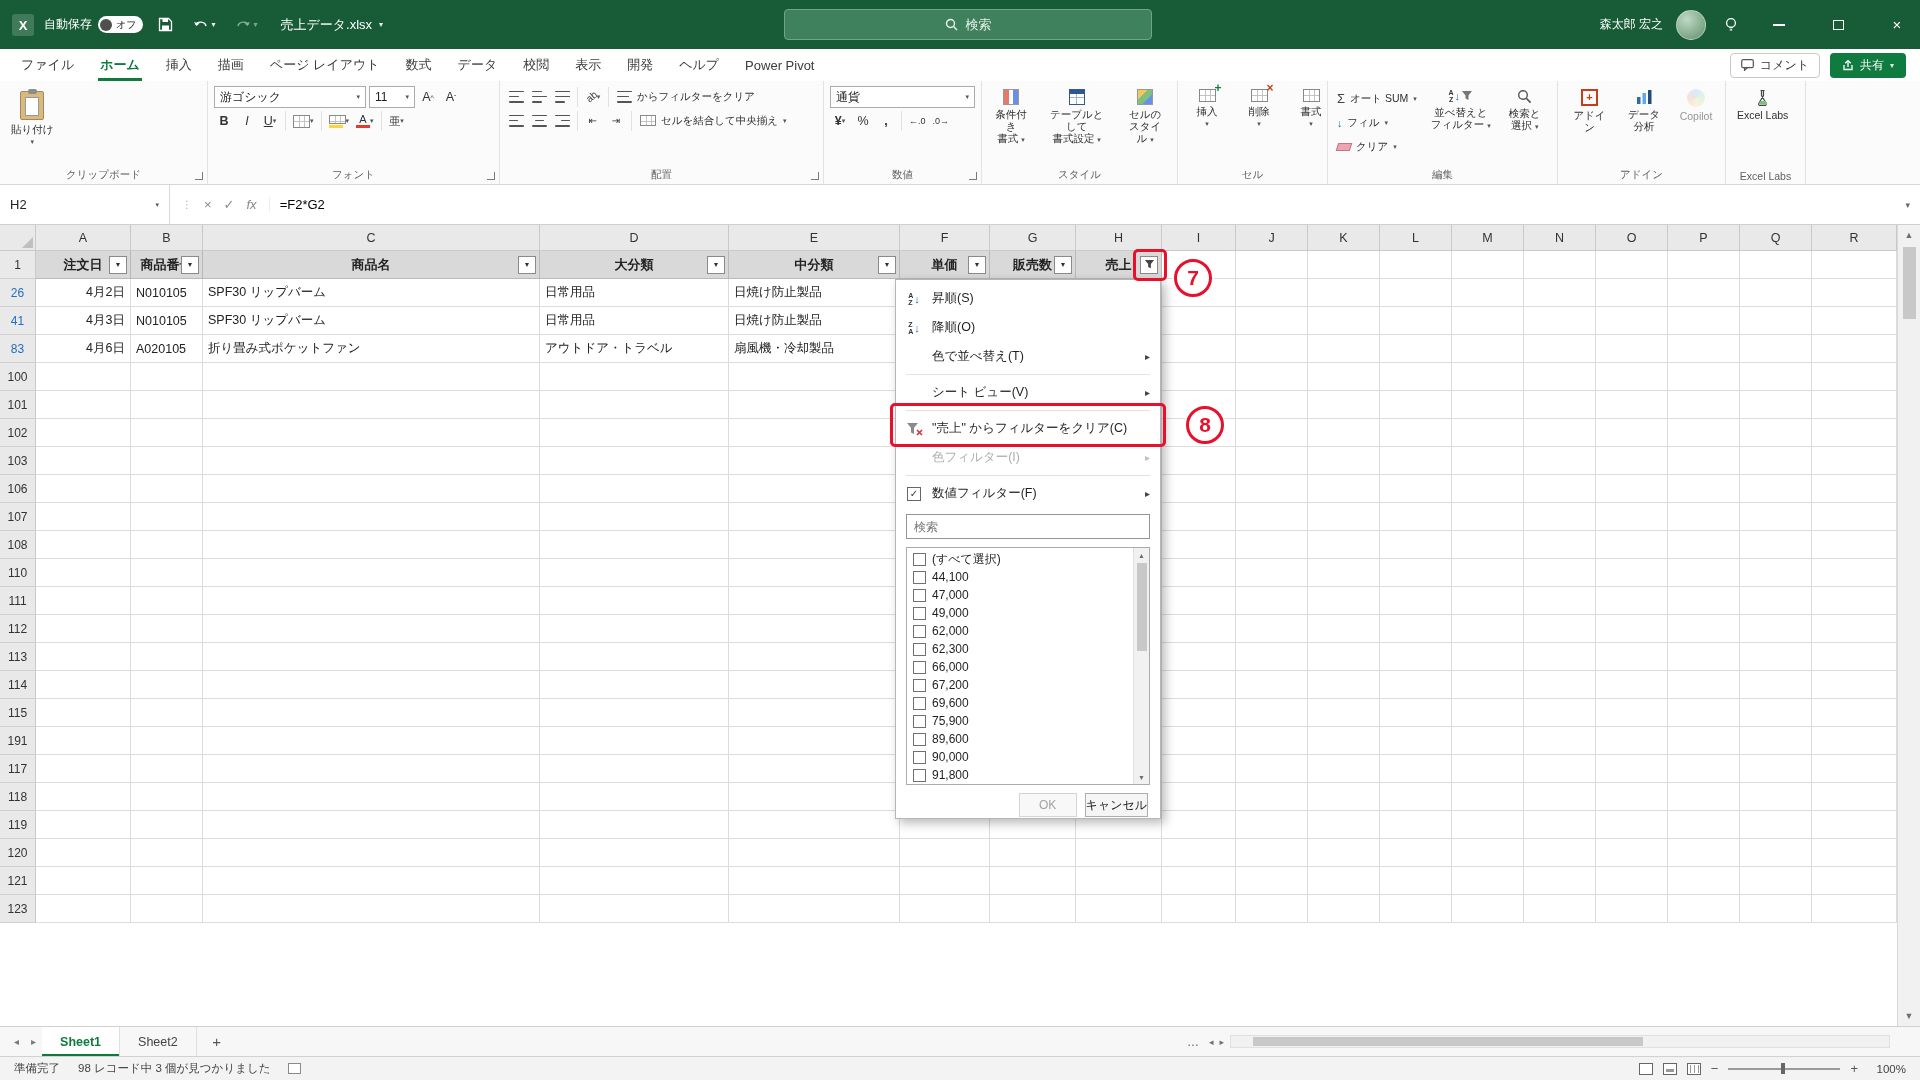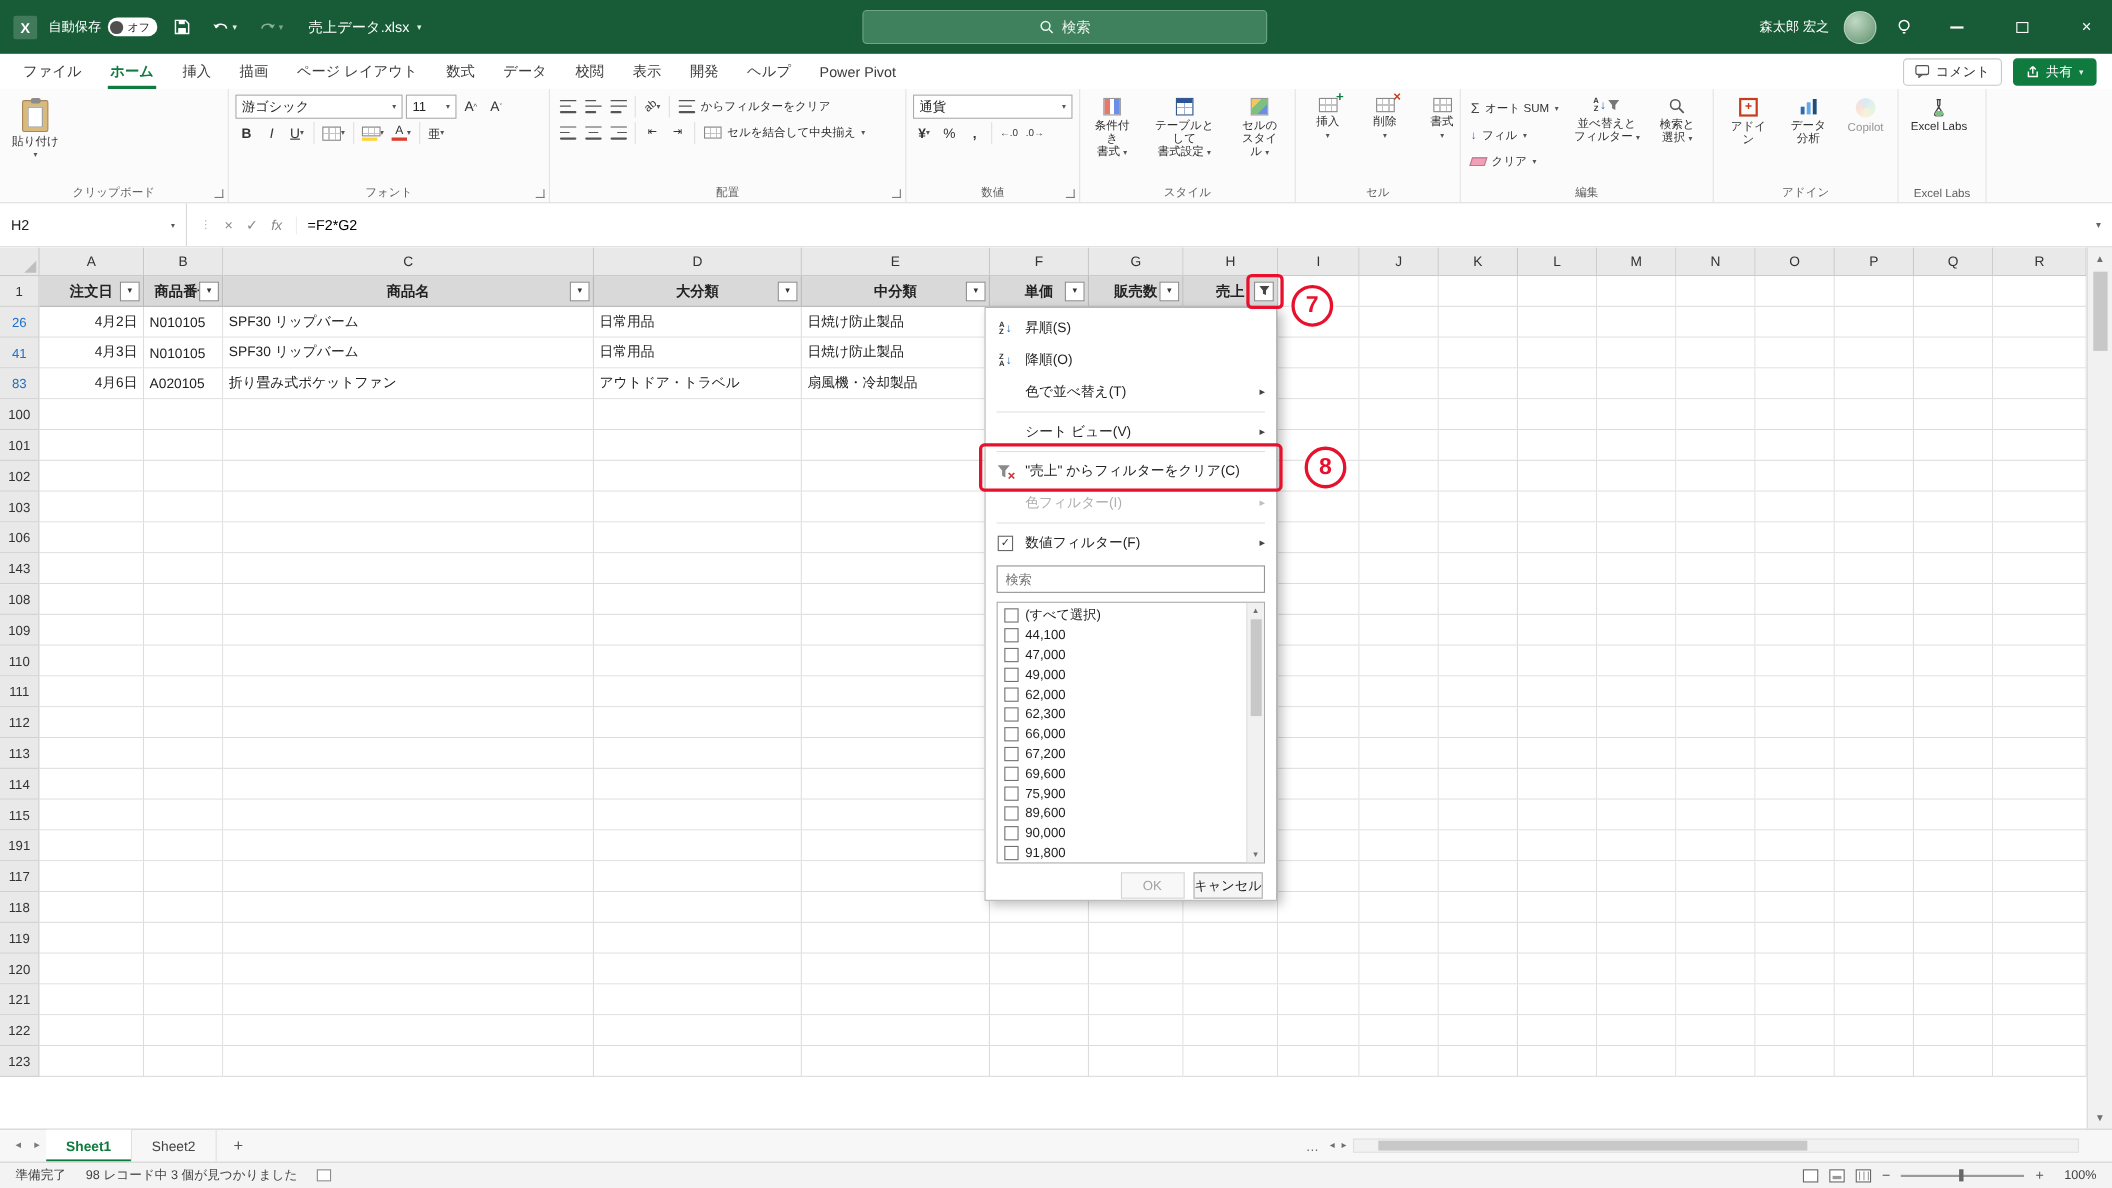--- a/index.html
+++ b/index.html
@@ -762,21 +762,21 @@
         <div class="cell" style="width: 72px;"></div>
         <div class="cell" style="width: 72px;"></div>
         <div class="cell" style="width: 72px;"></div>
         <div class="cell" style="width: 72px;"></div>
         <div class="cell" style="width: 72px;"></div>
         <div class="cell" style="width: 72px;"></div>
         <div class="cell" style="width: 72px;"></div>
         <div class="cell" style="width: 85px;"></div>
       </div>
       <div class="grow">
-        <div class="rnum">143</div>
+        <div class="rnum">107</div>
         <div class="cell" style="width: 95px;"></div>
         <div class="cell" style="width: 72px;"></div>
         <div class="cell" style="width: 337px;"></div>
         <div class="cell" style="width: 189px;"></div>
         <div class="cell" style="width: 171px;"></div>
         <div class="cell" style="width: 90px;"></div>
         <div class="cell" style="width: 86px;"></div>
         <div class="cell" style="width: 86px;"></div>
         <div class="cell" style="width: 74px;"></div>
         <div class="cell" style="width: 72px;"></div>
@@ -804,41 +804,20 @@
         <div class="cell" style="width: 72px;"></div>
         <div class="cell" style="width: 72px;"></div>
         <div class="cell" style="width: 72px;"></div>
         <div class="cell" style="width: 72px;"></div>
         <div class="cell" style="width: 72px;"></div>
         <div class="cell" style="width: 72px;"></div>
         <div class="cell" style="width: 72px;"></div>
         <div class="cell" style="width: 85px;"></div>
       </div>
       <div class="grow">
-        <div class="rnum">109</div>
-        <div class="cell" style="width: 95px;"></div>
-        <div class="cell" style="width: 72px;"></div>
-        <div class="cell" style="width: 337px;"></div>
-        <div class="cell" style="width: 189px;"></div>
-        <div class="cell" style="width: 171px;"></div>
-        <div class="cell" style="width: 90px;"></div>
-        <div class="cell" style="width: 86px;"></div>
-        <div class="cell" style="width: 86px;"></div>
-        <div class="cell" style="width: 74px;"></div>
-        <div class="cell" style="width: 72px;"></div>
-        <div class="cell" style="width: 72px;"></div>
-        <div class="cell" style="width: 72px;"></div>
-        <div class="cell" style="width: 72px;"></div>
-        <div class="cell" style="width: 72px;"></div>
-        <div class="cell" style="width: 72px;"></div>
-        <div class="cell" style="width: 72px;"></div>
-        <div class="cell" style="width: 72px;"></div>
-        <div class="cell" style="width: 85px;"></div>
-      </div>
-      <div class="grow">
         <div class="rnum">110</div>
         <div class="cell" style="width: 95px;"></div>
         <div class="cell" style="width: 72px;"></div>
         <div class="cell" style="width: 337px;"></div>
         <div class="cell" style="width: 189px;"></div>
         <div class="cell" style="width: 171px;"></div>
         <div class="cell" style="width: 90px;"></div>
         <div class="cell" style="width: 86px;"></div>
         <div class="cell" style="width: 86px;"></div>
         <div class="cell" style="width: 74px;"></div>
@@ -1057,41 +1036,20 @@
         <div class="cell" style="width: 72px;"></div>
         <div class="cell" style="width: 72px;"></div>
         <div class="cell" style="width: 72px;"></div>
         <div class="cell" style="width: 72px;"></div>
         <div class="cell" style="width: 72px;"></div>
         <div class="cell" style="width: 72px;"></div>
         <div class="cell" style="width: 85px;"></div>
       </div>
       <div class="grow">
         <div class="rnum">121</div>
-        <div class="cell" style="width: 95px;"></div>
-        <div class="cell" style="width: 72px;"></div>
-        <div class="cell" style="width: 337px;"></div>
-        <div class="cell" style="width: 189px;"></div>
-        <div class="cell" style="width: 171px;"></div>
-        <div class="cell" style="width: 90px;"></div>
-        <div class="cell" style="width: 86px;"></div>
-        <div class="cell" style="width: 86px;"></div>
-        <div class="cell" style="width: 74px;"></div>
-        <div class="cell" style="width: 72px;"></div>
-        <div class="cell" style="width: 72px;"></div>
-        <div class="cell" style="width: 72px;"></div>
-        <div class="cell" style="width: 72px;"></div>
-        <div class="cell" style="width: 72px;"></div>
-        <div class="cell" style="width: 72px;"></div>
-        <div class="cell" style="width: 72px;"></div>
-        <div class="cell" style="width: 72px;"></div>
-        <div class="cell" style="width: 85px;"></div>
-      </div>
-      <div class="grow">
-        <div class="rnum">122</div>
         <div class="cell" style="width: 95px;"></div>
         <div class="cell" style="width: 72px;"></div>
         <div class="cell" style="width: 337px;"></div>
         <div class="cell" style="width: 189px;"></div>
         <div class="cell" style="width: 171px;"></div>
         <div class="cell" style="width: 90px;"></div>
         <div class="cell" style="width: 86px;"></div>
         <div class="cell" style="width: 86px;"></div>
         <div class="cell" style="width: 74px;"></div>
         <div class="cell" style="width: 72px;"></div>

